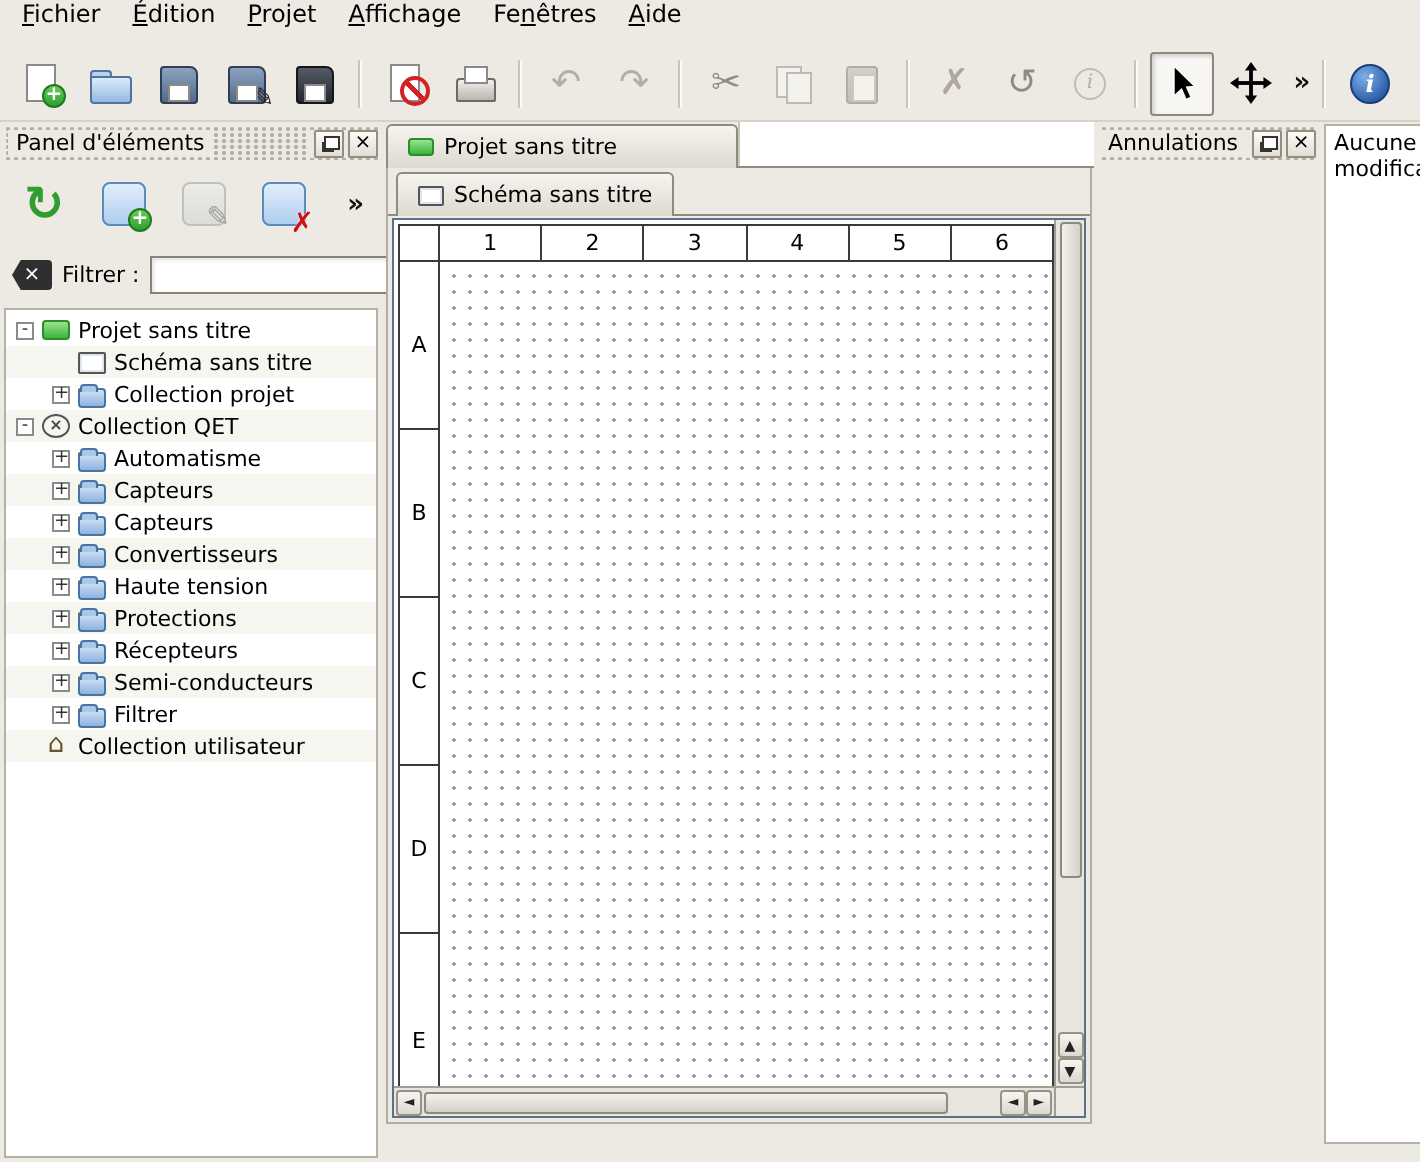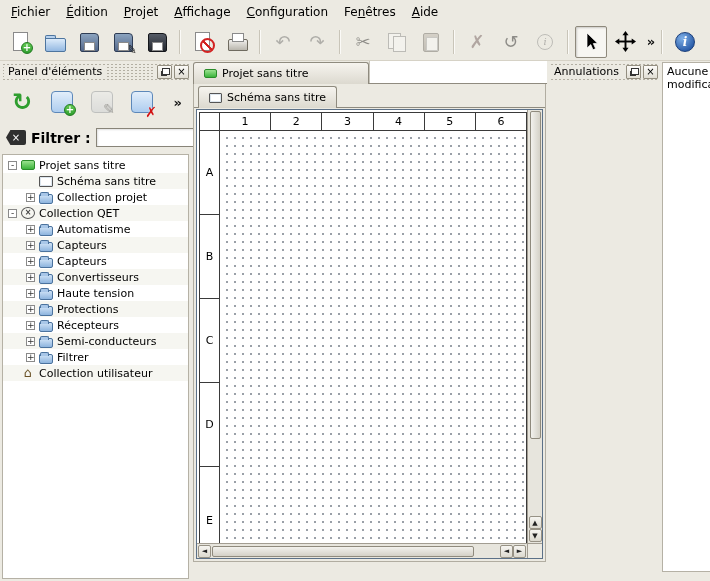--- a/index.html
+++ b/index.html
@@ -1,21 +1,21 @@
 <!DOCTYPE html>
 <html><head>
 <meta charset="utf-8">
 <style>
   * { margin:0; padding:0; box-sizing:border-box; }
   html,body { width:710px; height:581px; }
   body { font-family:"DejaVu Sans", sans-serif; font-size:12px; color:#000; background:#ECEAE2; }
   .app { position:relative; width:710px; height:581px; background:#ECEAE2; overflow:hidden; }
 
   
-  .menubar { position:absolute; top:0; left:0; right:0; height:23px; display:flex; align-items:center; padding-left:3px; }
+  .menubar { position:absolute; top:0; left:0; right:0; height:23px; display:flex; align-items:flex-start; padding-left:3px; }
   .menu-item { display:flex; align-items:center; padding:0 8px; cursor:default; }
   .mn { text-decoration:underline; }
 
   
   .toolbar { position:absolute; top:23px; left:0; right:0; height:38px; display:flex; align-items:center; padding:0 5px; border-bottom:1px solid #d6d2c6; gap:2px; }
   .tbtn { width:32px; height:32px; flex:0 0 32px; display:flex; align-items:center; justify-content:center; border:1px solid transparent; border-radius:2px; position:relative; background:none; }
   .tbtn.pressed { border-color:#8e897c; background:#f7f6f2; box-shadow:inset 1px 1px 2px rgba(0,0,0,.18); }
   .tsep { width:2px; height:24px; margin:0 4px; border-left:1px solid #c9c5b9; border-right:1px solid #fbfaf7; flex:0 0 2px; }
   .disabled { opacity:.4; filter:grayscale(85%); }
   .glyph { font-size:18px; line-height:1; }
@@ -56,21 +56,21 @@
   .chev { font-weight:bold; font-size:13px; color:#111; }
   .chev-right { margin-left:auto; margin-right:5px; }
   .e-reload { font-size:24px; font-weight:bold; color:#2f9e2f; line-height:1; }
   .e-box { position:relative; width:22px; height:22px; background:linear-gradient(#e2eefb,#aecdef); border:1px solid #5d88ba; border-radius:4px; }
   .e-box .badge-plus { right:-4px; bottom:-4px; }
   .badge-x { position:absolute; right:-5px; bottom:-7px; color:#d11111; font-size:14px; font-weight:bold; text-shadow:0 0 1px #fff; line-height:1; }
   .e-pencil { position:absolute; right:-3px; bottom:-4px; font-size:14px; color:#333; line-height:1; }
 
   .filter-row { height:29px; display:flex; align-items:center; gap:5px; padding:0 6px; }
   .clear-btn { width:20px; height:15px; flex:0 0 20px; background:#2f2f2f; color:#fff; font-size:10px; line-height:15px; text-align:center; clip-path:polygon(0 50%, 22% 0, 100% 0, 100% 100%, 22% 100%); border-radius:2px; }
-  .filter-label { font-size:14px; white-space:nowrap;font-weight:bold; }
+  .filter-label { font-size:11px; white-space:nowrap; }
   .filter-input { flex:1; height:19px; background:#fff; border:1px solid #888478; box-shadow:inset 1px 1px 2px rgba(0,0,0,.12); margin-right:2px; font-family:"DejaVu Sans", sans-serif; font-size:11px; padding:0 3px; }
 
   .tree { flex:1; margin:2px 2px 2px 2px; background:#fff; border:1px solid #b5b1a5; overflow:hidden; padding-top:2px; }
   .trow { height:16px; display:flex; align-items:center; gap:4px; padding-left:5px; font-size:11px; white-space:nowrap; }
   .trow:nth-child(even) { background:#f6f6f1; }
   .tind { width:14px; flex:0 0 14px; }
   .exp { flex:0 0 9px; width:9px; height:9px; border:1px solid #8a8a8a; background:#fff; font-size:9px; line-height:7px; text-align:center; color:#333; }
   .exp.none { visibility:hidden; }
   .ti { flex:0 0 14px; position:relative; }
   .ti-project { width:14px; height:10px; background:linear-gradient(#9ae28f,#3cb43c); border:1px solid #2a8c2a; border-radius:2px; }
@@ -130,23 +130,20 @@
     <div class="menu-item">
         <span><span></span><span class="mn">É</span><span>dition</span></span>
       </div>
     <div class="menu-item">
         <span><span></span><span class="mn">P</span><span>rojet</span></span>
       </div>
     <div class="menu-item">
         <span><span></span><span class="mn">A</span><span>ffichage</span></span>
       </div>
     <div class="menu-item">
-        <span><span></span><span class="mn">C</span><span>onfiguration</span></span>
-      </div>
-    <div class="menu-item">
         <span><span>Fe</span><span class="mn">n</span><span>êtres</span></span>
       </div>
     <div class="menu-item">
         <span><span></span><span class="mn">A</span><span>ide</span></span>
       </div>
   </div>
 
   <div class="toolbar">
     <div class="tbtn">
         <span class="ico i-newdoc">

